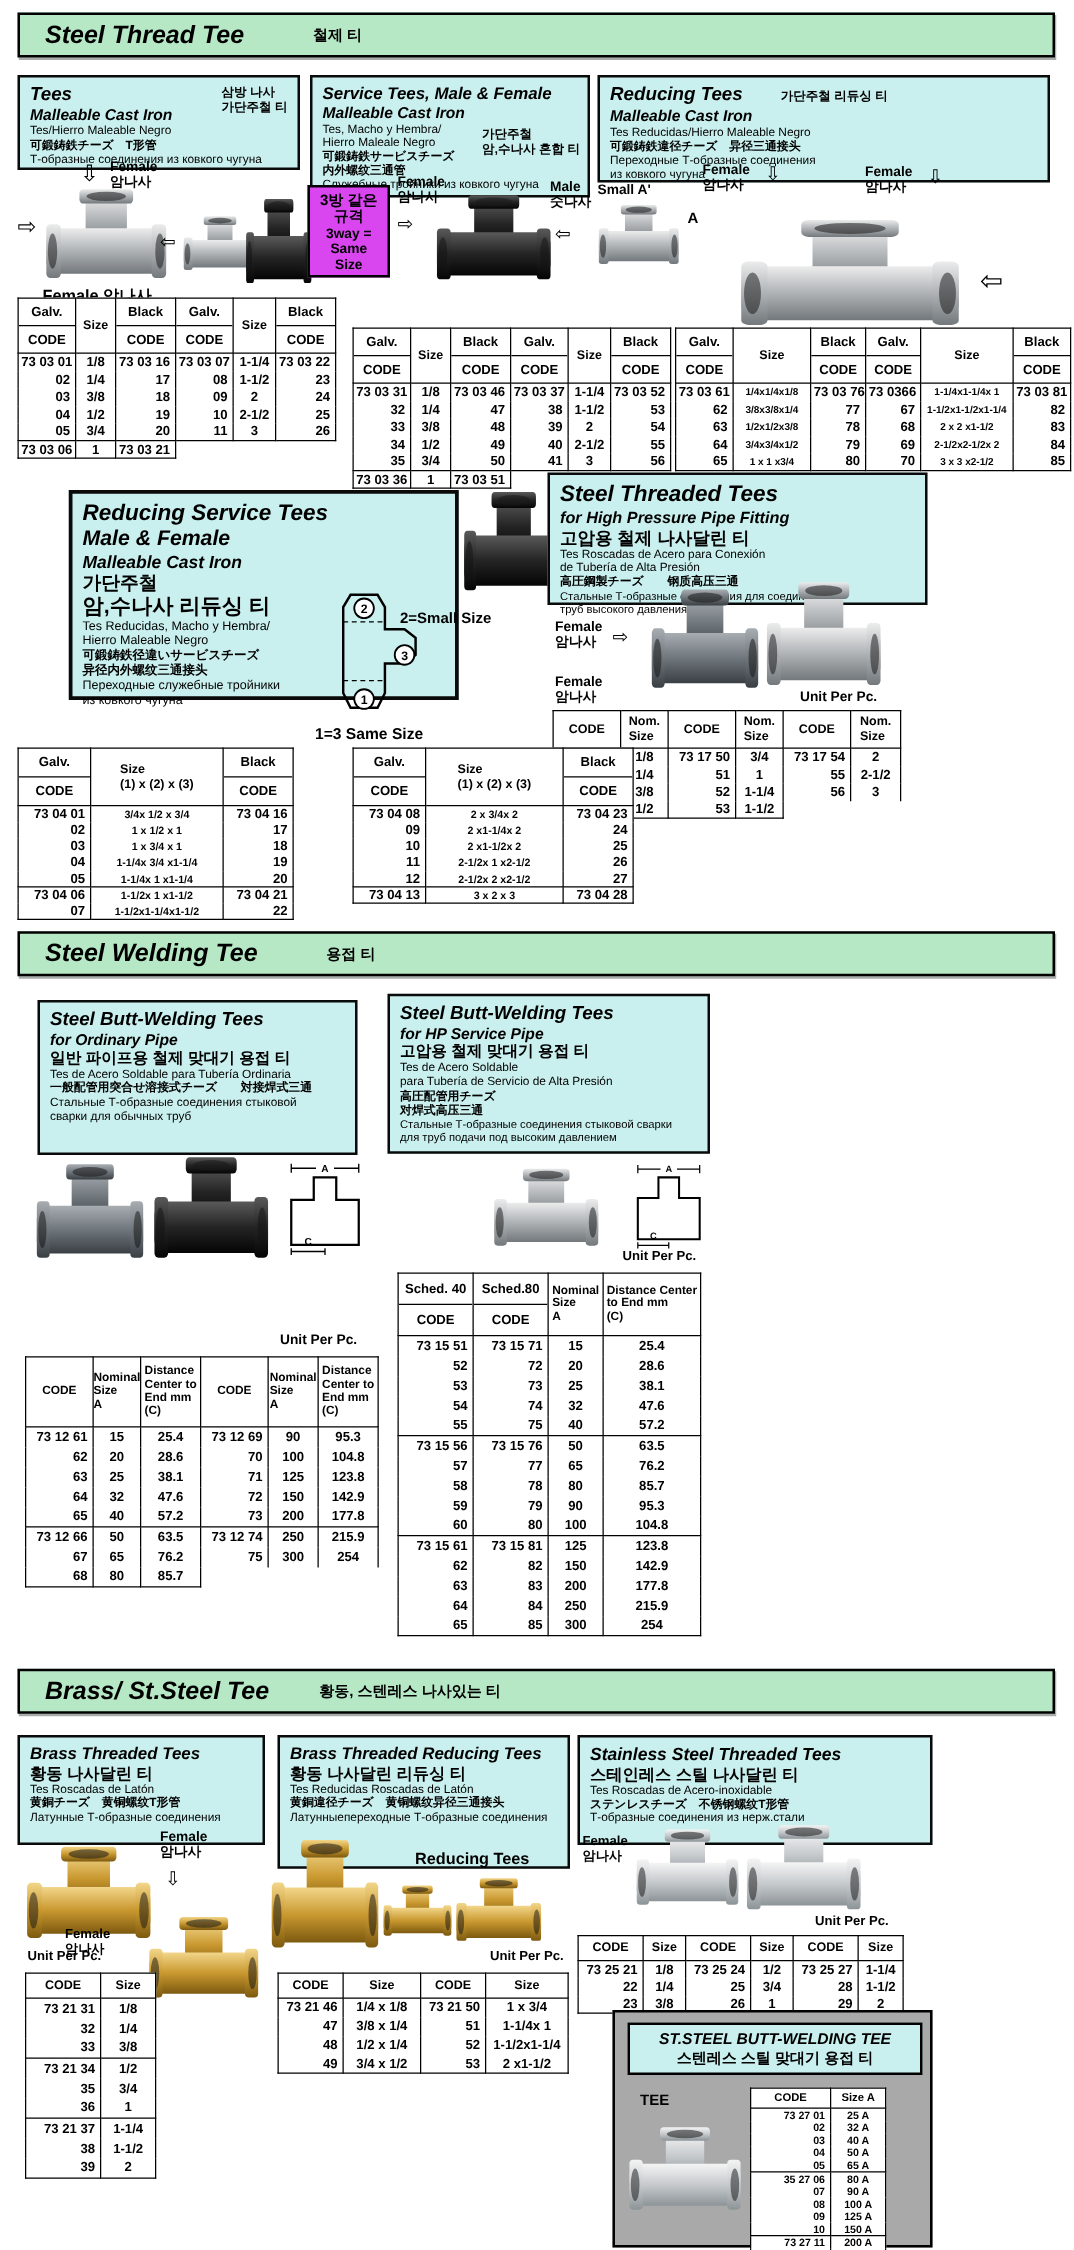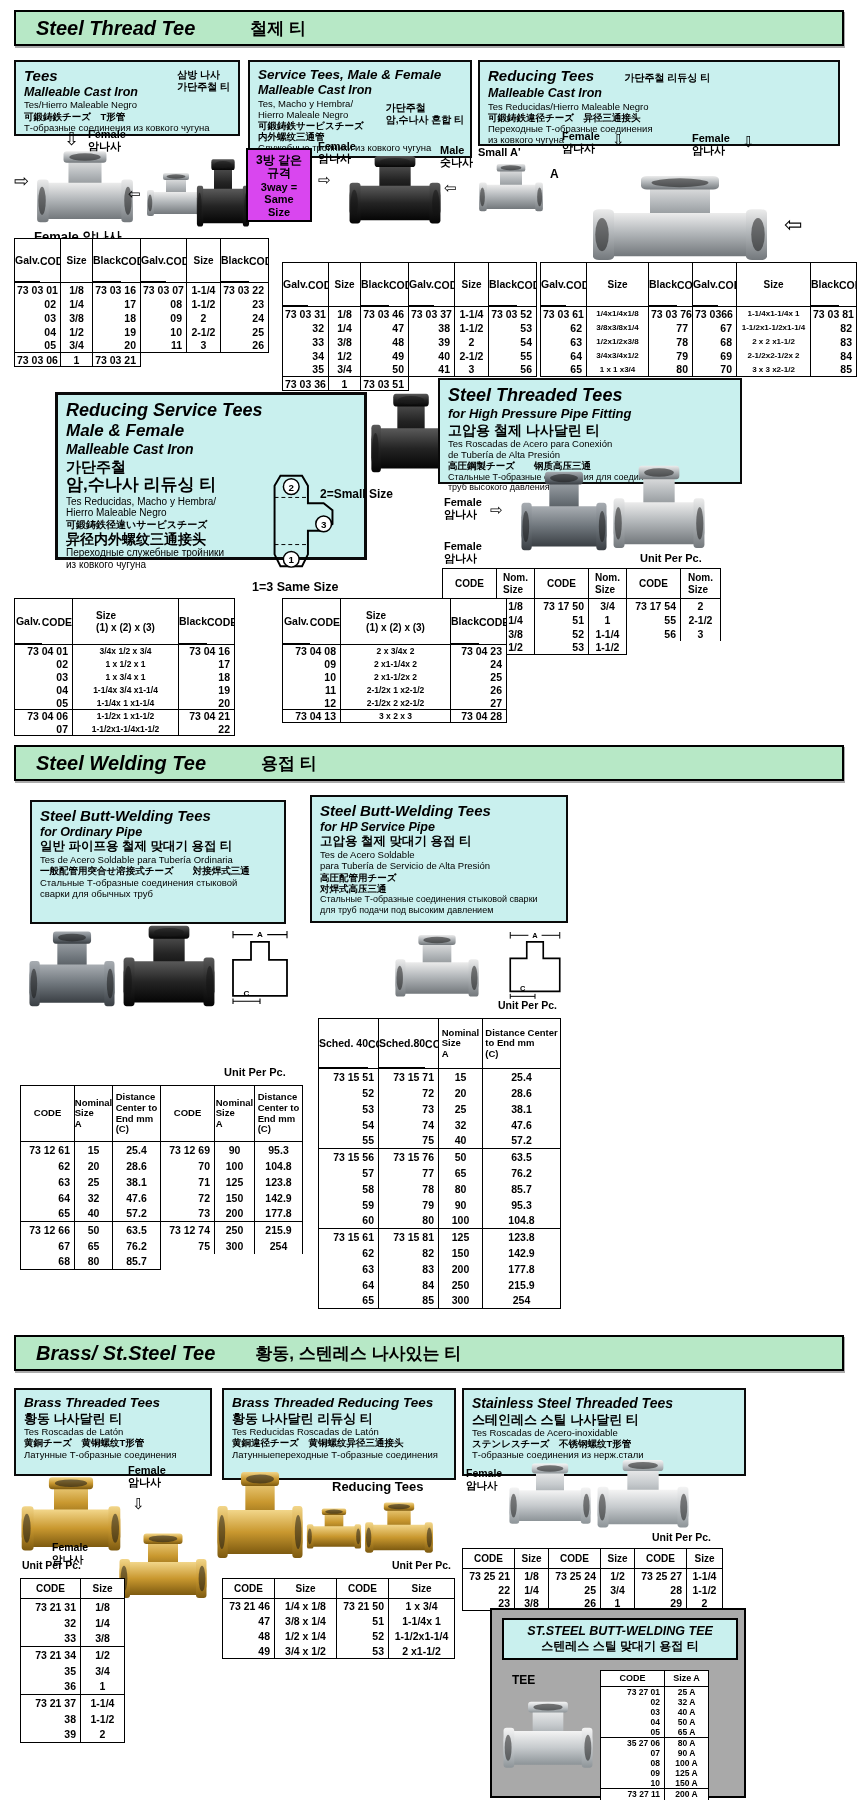--- a/index.html
+++ b/index.html
@@ -1,42 +1,42 @@
 <!DOCTYPE html>
 <html><head>
 <meta charset="utf-8">
 <style>
 *{margin:0;padding:0;box-sizing:border-box}
 body{font-family:"Liberation Sans",sans-serif;background:#fff;color:#000}
 #page{position:relative;width:859px;height:1800px;background:#fff;overflow:hidden}
 .abs{position:absolute}
 .bar{background:#b7e8c6;border:2.5px solid #000;display:flex;align-items:center;padding-left:20px;gap:55px;box-shadow:1px 2px 0 #00000055}
 .bar .en{font-size:20px;font-weight:bold;font-style:italic}
-.bar .ko{font-size:17px;font-weight:bold}
+.bar .ko{font-size:12px;font-weight:bold}
 .cbox{background:#c9f0ee;border:2.5px solid #0a0a0a;padding:5px 8px;line-height:1.18}
 .cbox .t1{font-size:15px;font-weight:bold;font-style:italic}
 .cbox .t2{font-size:12.5px;font-weight:bold;font-style:italic}
 .cbox .kbig{font-size:10px;font-weight:bold}
 .cbox .sm{font-size:9.5px}
 .cbox .smb{font-size:9.5px;font-weight:bold}
 .lbl{font-weight:bold;line-height:1.12;font-size:11px}
 .it{}
 .arr{font-size:18px;line-height:1}
 .wbox{background:#d946ef;border:2.5px solid #000;padding:4px 6px;line-height:1.3;text-align:center}
 .tee{position:absolute}
 .tt table{border-collapse:collapse;table-layout:fixed;background:#fff}
 .tt th,.tt td{border-left:1.3px solid #000;border-right:1.3px solid #000;overflow:hidden;white-space:nowrap}
 .tt th{border-top:1.7px solid #000;border-bottom:1.7px solid #000;font-weight:bold;padding:0}
 .tt td{font-weight:bold;font-size:10.5px;padding:0 2px}
 .tt tbody tr:last-child td{border-bottom:1.7px solid #000}
 .tt tr.glast td{border-bottom:1.5px solid #000}
 .tt td.r{text-align:right;padding-right:4px}
 .tt td.c{text-align:center}
 .tt td.cs{text-align:center;font-size:8px}
-.hd2{display:flex;flex-direction:row;height:100%}
+.hd2{display:flex;flex-direction:column;height:100%}
 .hd2 div{flex:1;display:flex;align-items:center;justify-content:center;font-size:10.5px}
 .hd2 .ha{border-bottom:1.2px solid #000}
 .hd1{display:flex;align-items:center;justify-content:center;height:100%;font-size:10px;white-space:pre-line;text-align:left;line-height:1.12}
 #tt-tees th,#tt-service th,#tt-reducing th{height:44px}
 #tt-tees td,#tt-service td,#tt-reducing td{height:14px}
 #tt-rs-l th,#tt-rs-r th{height:46px}
 #tt-rs-l td,#tt-rs-r td{height:13px}
 #tt-rs-l td.cs,#tt-rs-r td.cs{font-size:8.5px}
 #tt-threaded th{height:30px}
 #tt-threaded td{height:14px}
@@ -494,21 +494,21 @@
 
   <div class="abs cbox" style="left:55px;top:392px;width:312px;height:168px;border-width:3.5px">
     <div class="t1" style="font-size:18px">Reducing Service Tees</div>
     <div class="t1" style="font-size:17px">Male &amp; Female</div>
     <div class="t2" style="font-size:14px">Malleable Cast Iron</div>
     <div class="kbig" style="font-size:15px">가단주철</div>
     <div class="kbig" style="font-size:17px">암,수나사 리듀싱 티</div>
     <div class="sm" style="font-size:10px">Tes Reducidas, Macho y Hembra/</div>
     <div class="sm" style="font-size:10px">Hierro Maleable Negro</div>
     <div class="smb" style="font-size:10px">可鍛鋳鉄径違いサービスチーズ</div>
-    <div class="smb" style="font-size:14px">异径内外螺纹三通接头</div>
+    <div class="smb" style="font-size:10px">异径内外螺纹三通接头</div>
     <div class="sm" style="font-size:10px">Переходные служебные тройники</div>
     <div class="sm" style="font-size:10px">из ковкого чугуна</div>
   </div>
   <svg class="tee" style="left:370px;top:390px;width:82px;height:84px" viewBox="0 0 120 92" preserveAspectRatio="none">
       <use href="#teeSym" fill="url(#gBlack)"></use>
     </svg>
   <div class="abs lbl" style="left:462px;top:392px;font-size:12px">
     <div>Male</div>
     <div>숫나사</div>
   </div>
@@ -1044,21 +1044,21 @@
     <div class="kbig" style="font-size:13px">황동 나사달린 티</div>
     <div class="sm">Tes Roscadas de Latón</div>
     <div class="smb">黄銅チーズ　黄铜螺纹T形管</div>
     <div class="sm">Латунные Т-образные соединения</div>
   </div>
 
   <div class="abs bar" style="left:14px;top:1335px;width:830px;height:36px;gap:40px">
     <span class="en">Brass/ St.Steel Tee</span>
     <span class="ko">황동, 스텐레스 나사있는 티</span>
   </div>
-  <div class="abs cbox" style="left:222px;top:1388px;width:234px;height:92px">
+  <div class="abs cbox" style="left:222px;top:1388px;width:234px;height:107px">
     <div class="t1" style="font-size:13.5px">Brass Threaded Reducing  Tees</div>
     <div class="kbig" style="font-size:13px">황동 나사달린 리듀싱 티</div>
     <div class="sm">Tes Reducidas Roscadas de Latón</div>
     <div class="smb">黄銅違径チーズ　黄铜螺纹异径三通接头</div>
     <div class="sm">Латунныепереходные Т-образные соединения</div>
   </div>
   <div class="abs cbox" style="left:462px;top:1388px;width:284px;height:88px">
     <div class="t1" style="font-size:14px">Stainless Steel Threaded  Tees</div>
     <div class="kbig" style="font-size:13px">스테인레스 스틸 나사달린 티</div>
     <div class="sm">Tes Roscadas de Acero-inoxidable</div>

